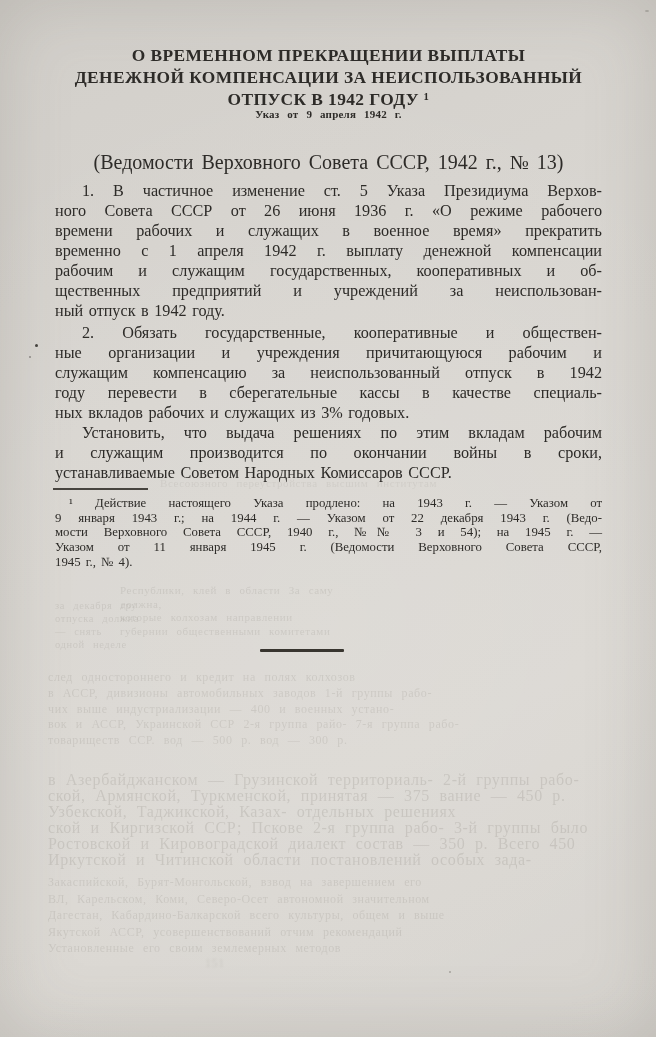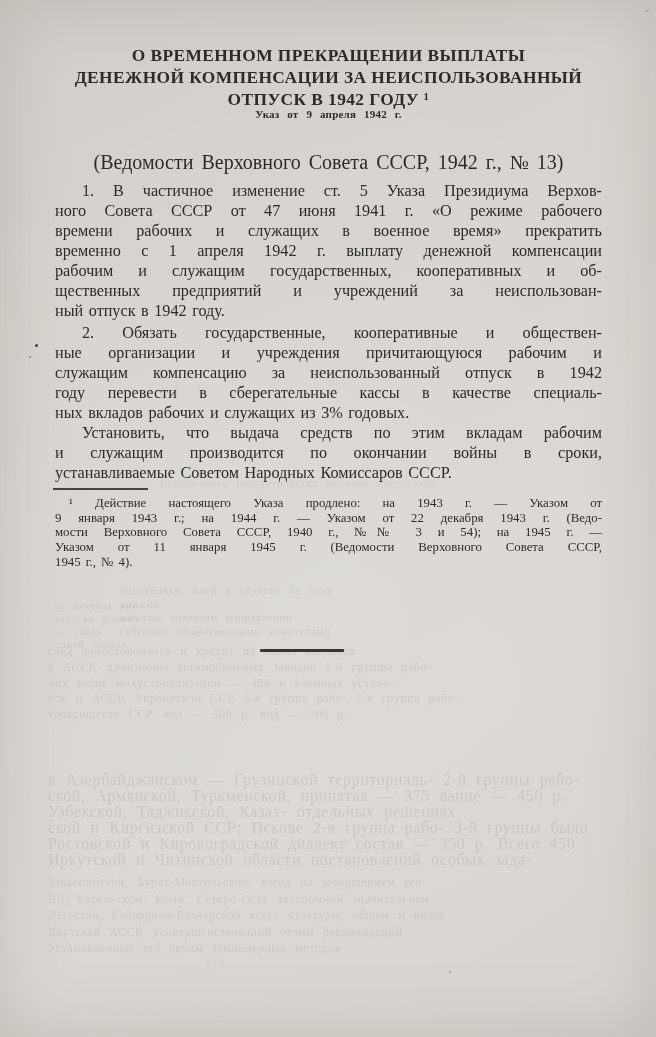--- a/index.html
+++ b/index.html
@@ -63,21 +63,21 @@
     color:var(--ghost);
     opacity:.15;
     filter:blur(.6px);
     letter-spacing:.6px;
     word-spacing:5px;
   }
   .ghost .line{text-align:left;text-align-last:left;}
   .ghost-a{left:55px;top:599px;width:100px;font-size:10.5px;line-height:13px;}
   .ghost-b{left:120px;top:584px;width:250px;font-size:11px;line-height:13.5px;}
   .ghost-f{left:160px;top:477px;width:390px;font-size:11px;line-height:12px;opacity:.10;}
-  .ghost-c{left:48px;top:644px;width:556px;font-size:12px;line-height:15.8px;}
+  .ghost-c{left:48px;top:670px;width:556px;font-size:12px;line-height:15.8px;}
   .ghost-d{left:48px;top:772px;width:560px;font-size:16px;line-height:16px;opacity:.17;}
   .ghost-e{left:48px;top:874px;width:520px;font-size:12px;line-height:16.5px;}
   .ghost-pageno{left:205px;top:956px;width:60px;font-size:12px;opacity:.13;filter:blur(1px);}
   
   .speck{position:absolute;border-radius:50%;background:#45423d;}
   .speck1{left:35px;top:344px;width:3px;height:3px;}
   .speck2{left:29px;top:356px;width:2px;height:2px;opacity:.5;}
   .speck3{left:449px;top:971px;width:2px;height:2px;opacity:.35;}
   .speck4{left:645px;top:10px;width:4px;height:2px;opacity:.25;}
 </style>
@@ -129,38 +129,38 @@
       <div class="line">ДЕНЕЖНОЙ КОМПЕНСАЦИИ ЗА НЕИСПОЛЬЗОВАННЫЙ</div>
       <div class="line">ОТПУСК В 1942 ГОДУ ¹</div>
     </div>
 
   <div class="textblock decree-heading">Указ от 9 апреля 1942 г.</div>
 
   <div class="textblock source-line">(Ведомости Верховного Совета СССР, 1942 г., № 13)</div>
 
   <div class="textblock para para1">
       <div class="line">1. В частичное изменение ст. 5 Указа Президиума Верхов-</div>
-      <div class="line">ного Совета СССР от 47 июня 1941 г. «О режиме рабочего</div>
+      <div class="line">ного Совета СССР от 26 июня 1936 г. «О режиме рабочего</div>
       <div class="line">времени рабочих и служащих в военное время» прекратить</div>
       <div class="line">временно с 1 апреля 1942 г. выплату денежной компенсации</div>
       <div class="line">рабочим и служащим государственных, кооперативных и об-</div>
       <div class="line">щественных предприятий и учреждений за неиспользован-</div>
       <div class="line">ный отпуск в 1942 году.</div>
     </div>
 
   <div class="textblock para para2">
       <div class="line">2. Обязать государственные, кооперативные и обществен-</div>
       <div class="line">ные организации и учреждения причитающуюся рабочим и</div>
       <div class="line">служащим компенсацию за неиспользованный отпуск в 1942</div>
       <div class="line">году перевести в сберегательные кассы в качестве специаль-</div>
       <div class="line">ных вкладов рабочих и служащих из 3% годовых.</div>
     </div>
 
   <div class="textblock para para3">
-      <div class="line">Установить, что выдача средств по этим вкладам рабочим</div>
+      <div class="line">Установить, что выдача решениях по этим вкладам рабочим</div>
       <div class="line">и служащим производится по окончании войны в сроки,</div>
       <div class="line">устанавливаемые Советом Народных Комиссаров СССР.</div>
     </div>
 
   <div class="footnote-rule"></div>
 
   <div class="textblock footnote">
       <div class="line">¹ Действие настоящего Указа продлено: на 1943 г. — Указом от</div>
       <div class="line">9 января 1943 г.; на 1944 г. — Указом от 22 декабря 1943 г. (Ведо-</div>
       <div class="line">мости Верховного Совета СССР, 1940 г., №№ 3 и 54); на 1945 г. —</div>

